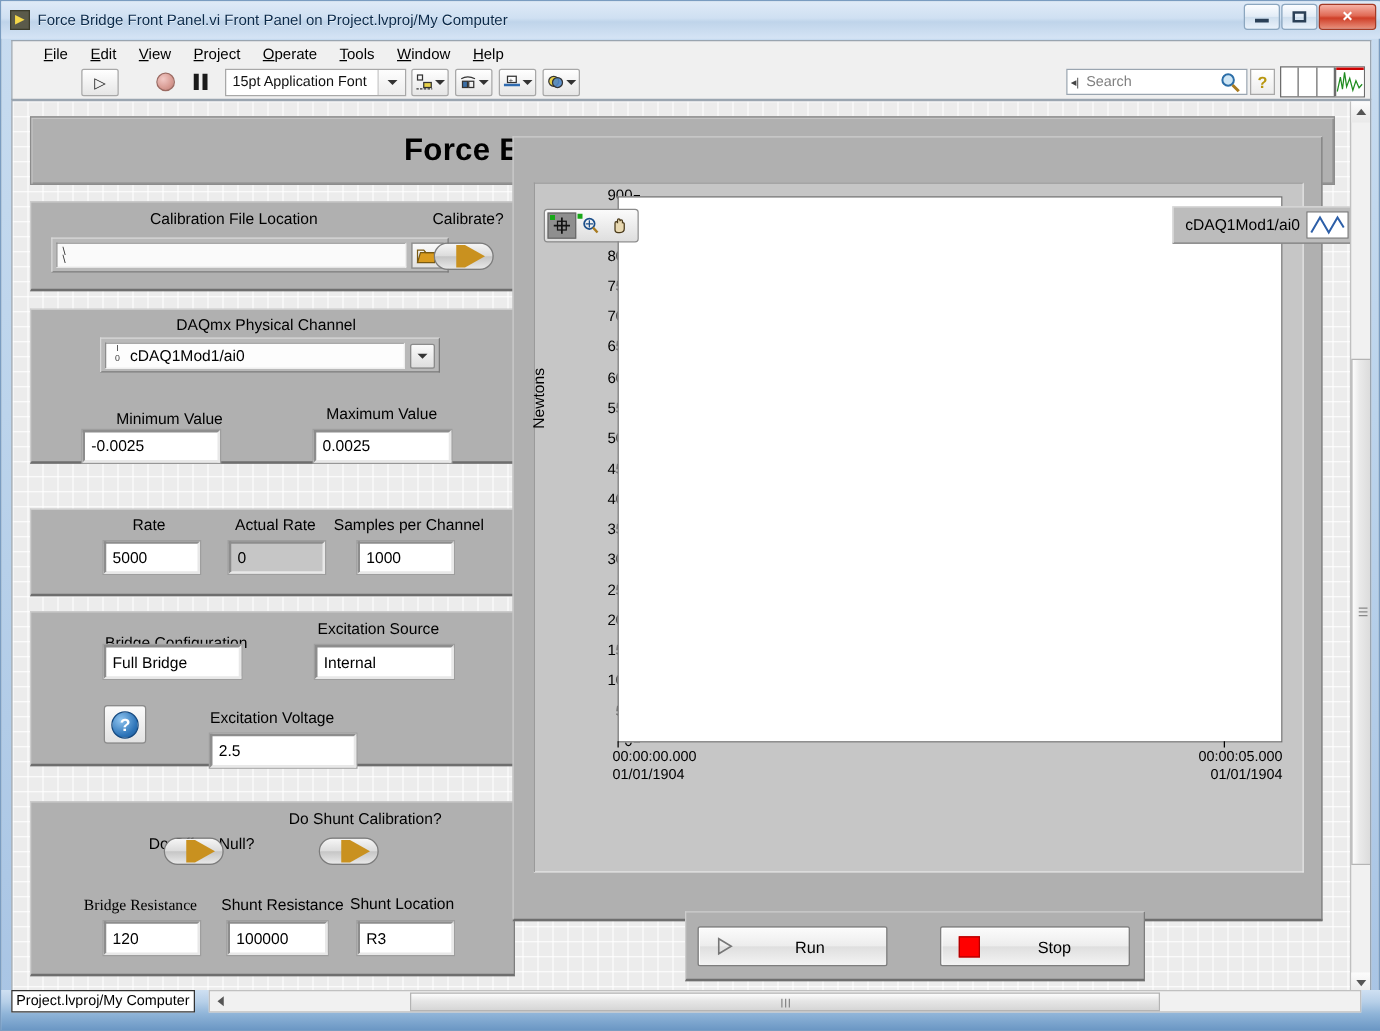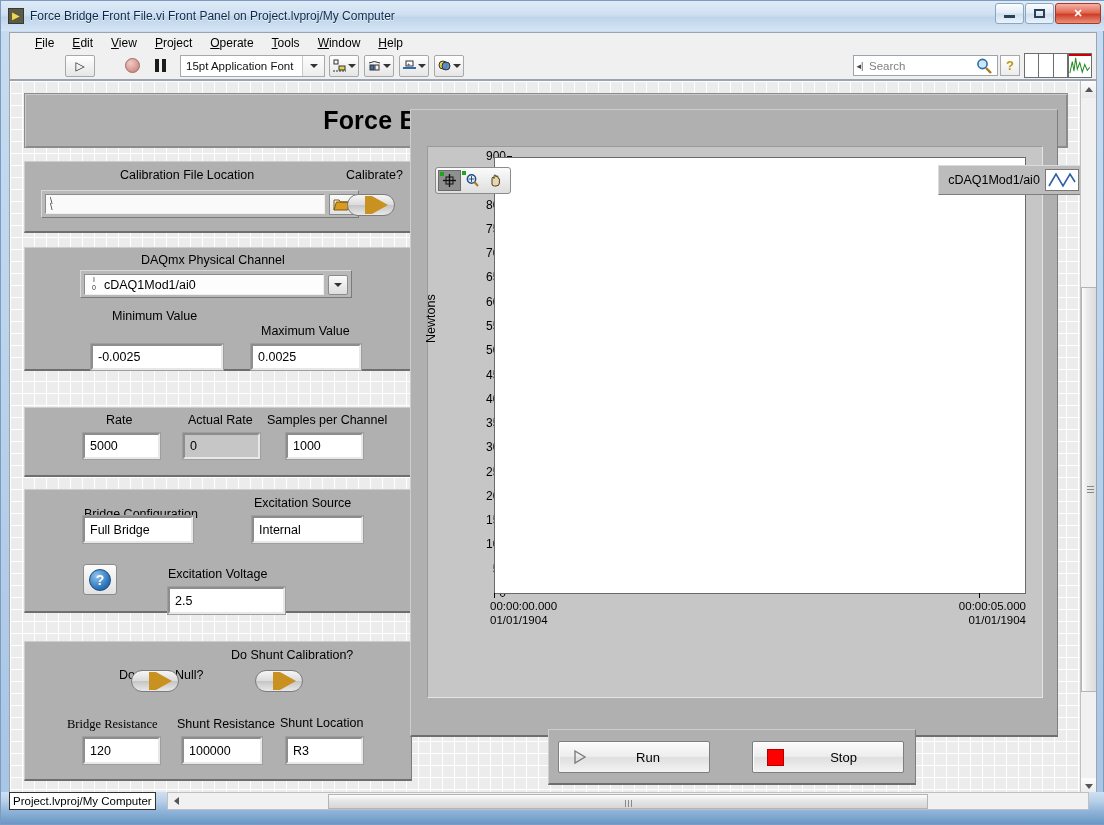--- a/index.html
+++ b/index.html
@@ -357,21 +357,21 @@
   }
   #hthumb .grip i{ display:inline-block; width:1px;height:7px;background:#888;margin:0 1px; }
 </style>
 </head>
 <body>
 
 <div id="window">
 
   <div id="titlebar">
     <div id="app-icon"></div>
-    <div id="title-text">Force Bridge Front File.vi Front Panel on Project.lvproj/My Computer</div>
+    <div id="title-text">Force Bridge Front Panel.vi Front Panel on Project.lvproj/My Computer</div>
     <div id="winbtns">
       <div class="winbtn">
           <span class="glyph-min"></span>
         </div>
       <div class="winbtn">
           <span class="glyph-max"></span>
         </div>
       <div class="winbtn close">✕</div>
     </div>
   </div>
@@ -489,22 +489,22 @@
       <div class="lbl" style="left:116px; top:5px;">DAQmx Physical Channel</div>
       <div class="field-outer" id="io-outer">
         <div id="io-field">
           <span id="io-glyph">I<br>0</span>
           <span>cDAQ1Mod1/ai0</span>
         </div>
         <div id="io-drop">
           <span class="caret"></span>
         </div>
       </div>
-      <div class="lbl" style="left:68px; top:61px;margin-left:19px;">Minimum Value</div>
-      <div class="field" style="left:66px; top:96px; width:132px; height:26px;">-0.0025</div>
+      <div class="lbl" style="left:68px; top:80px;">Minimum Value</div>
+      <div class="field" style="left:41px; top:96px; width:110px; height:26px;">-0.0025</div>
       <div class="lbl" style="left:236px; top:76px;">Maximum Value</div>
       <div class="field" style="left:226px; top:96px; width:110px; height:26px;">0.0025</div>
     </div>
 
     <div class="pane" style="left:14px; top:326px; width:388px; height:70px;">
       <div class="lbl" style="left:81px; top:5px;">Rate</div>
       <div class="field" style="left:58px; top:25px; width:77px; height:26px;">5000</div>
       <div class="lbl" style="left:163px; top:5px;">Actual Rate</div>
       <div class="field indicator" style="left:158px; top:25px; width:77px; height:26px;">0</div>
       <div class="lbl" style="left:242px; top:5px;">Samples per Channel</div>

